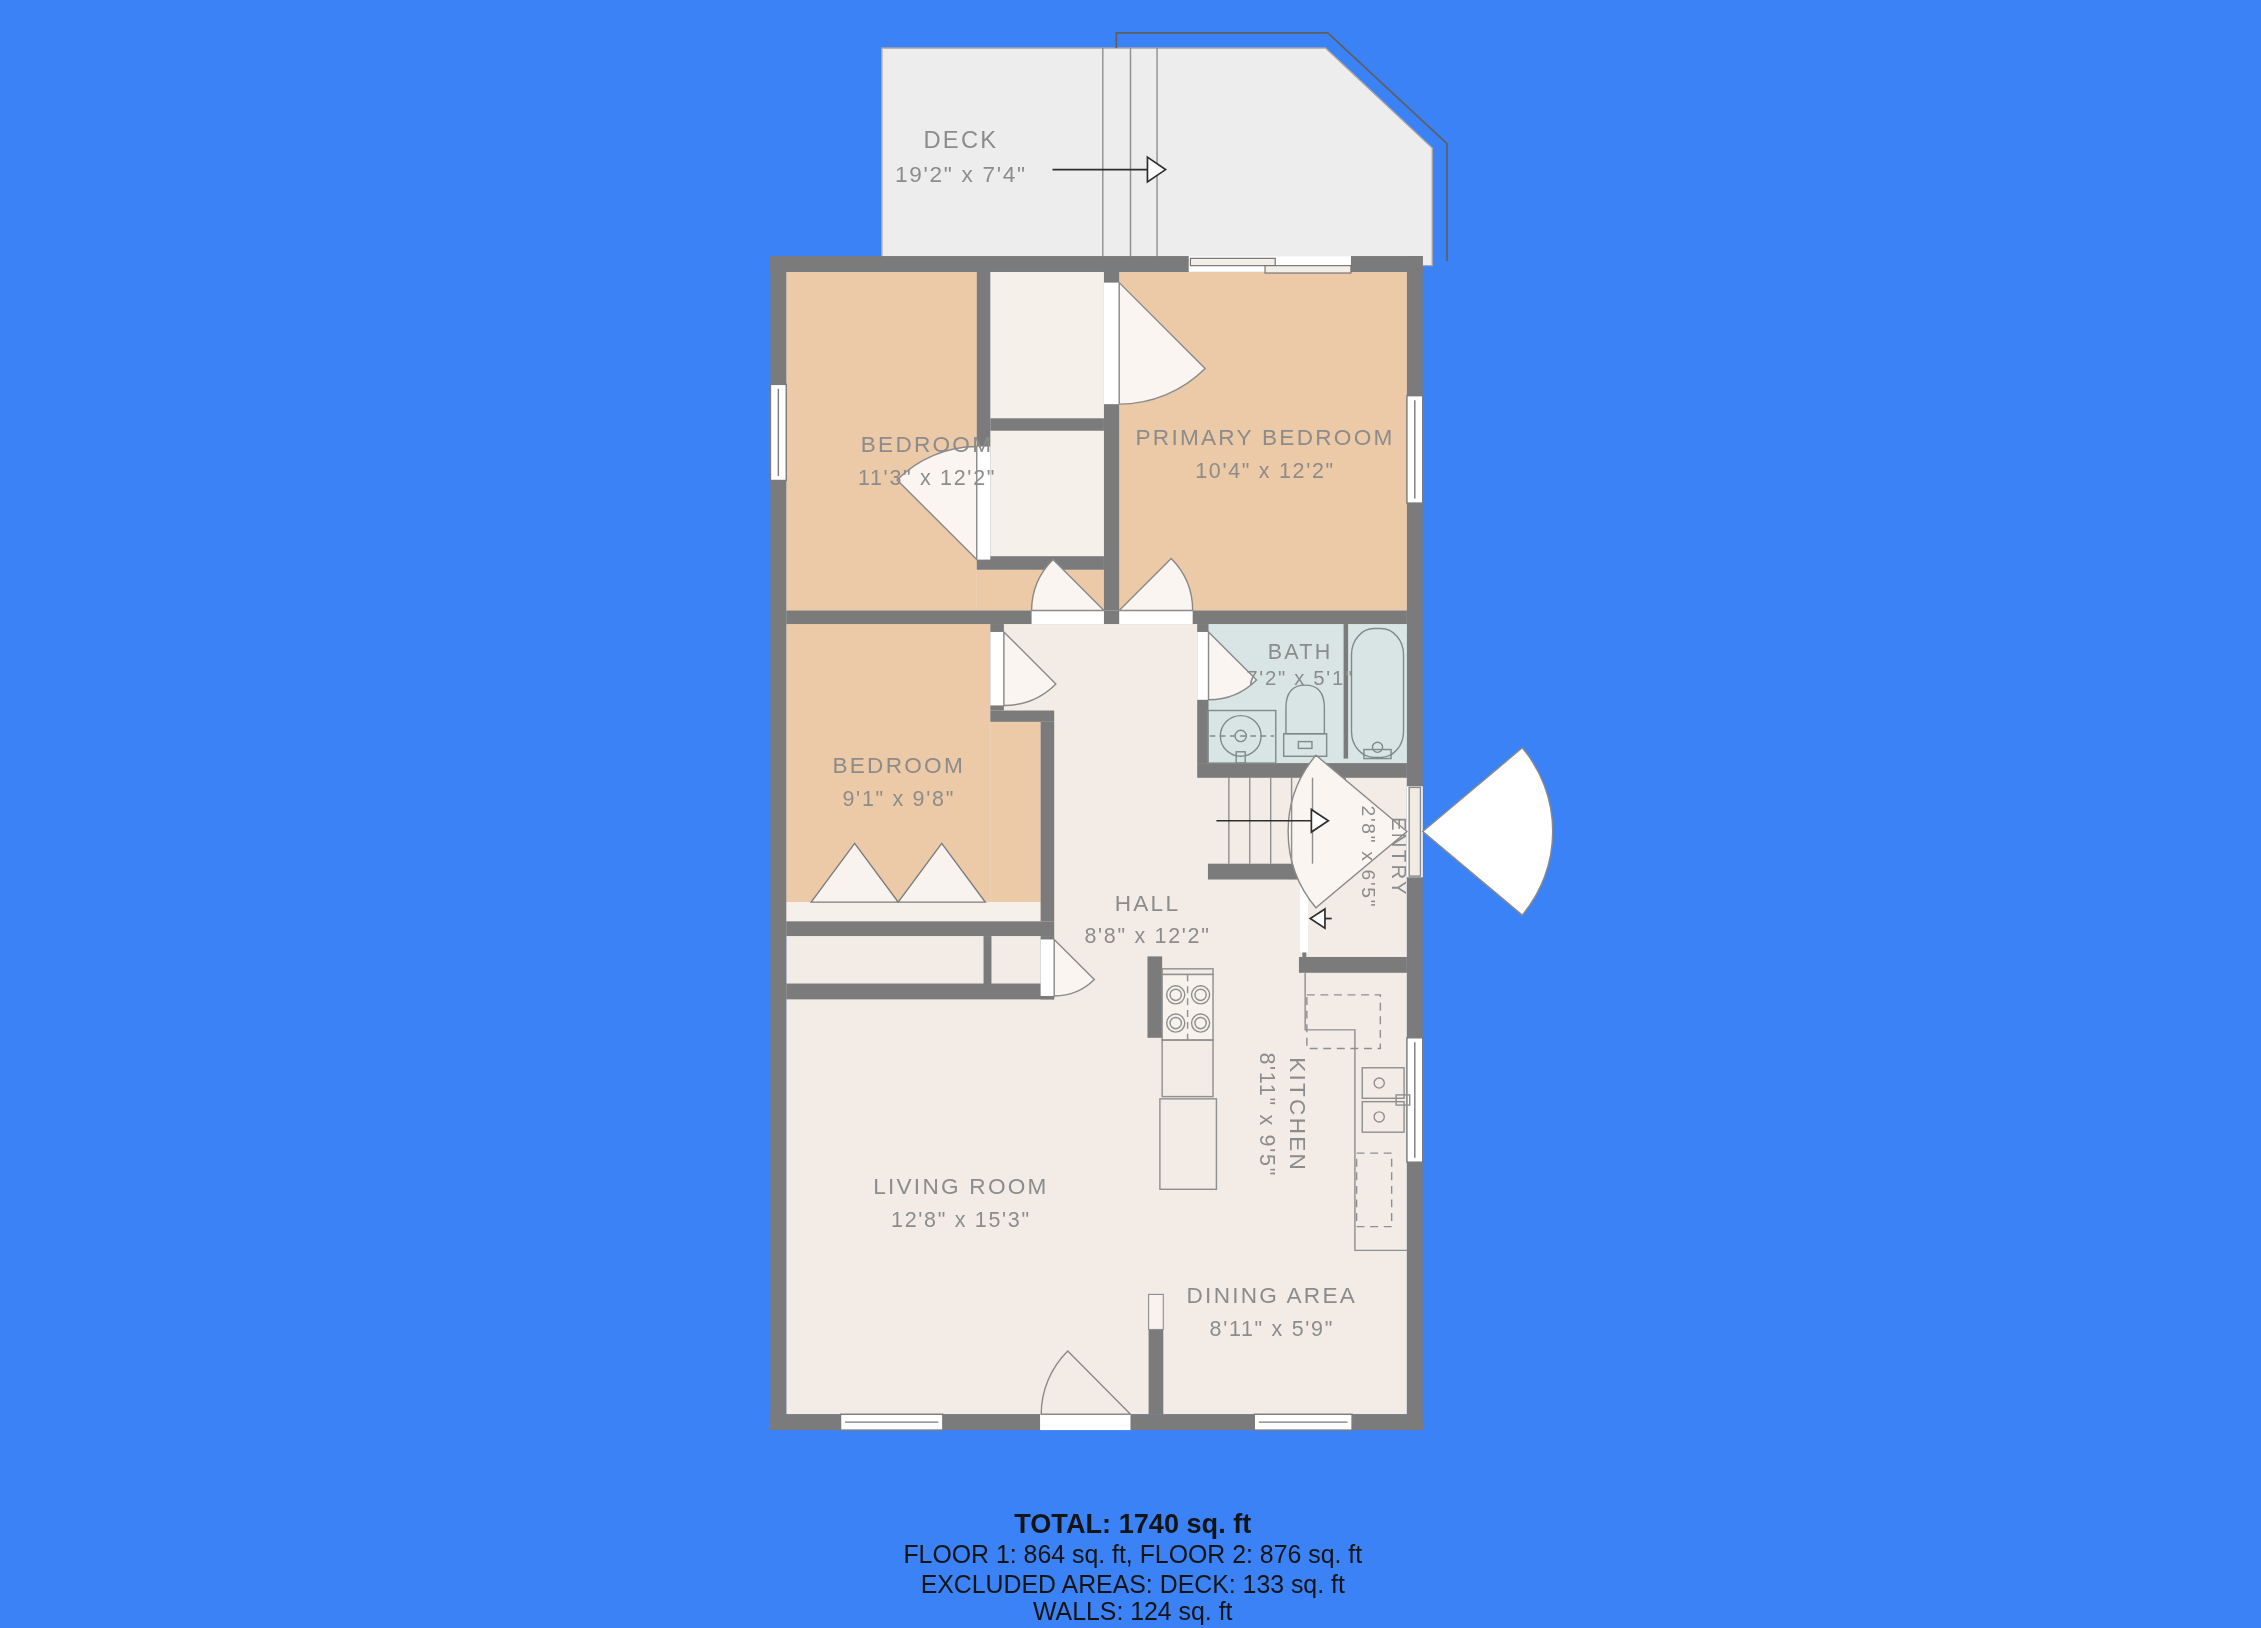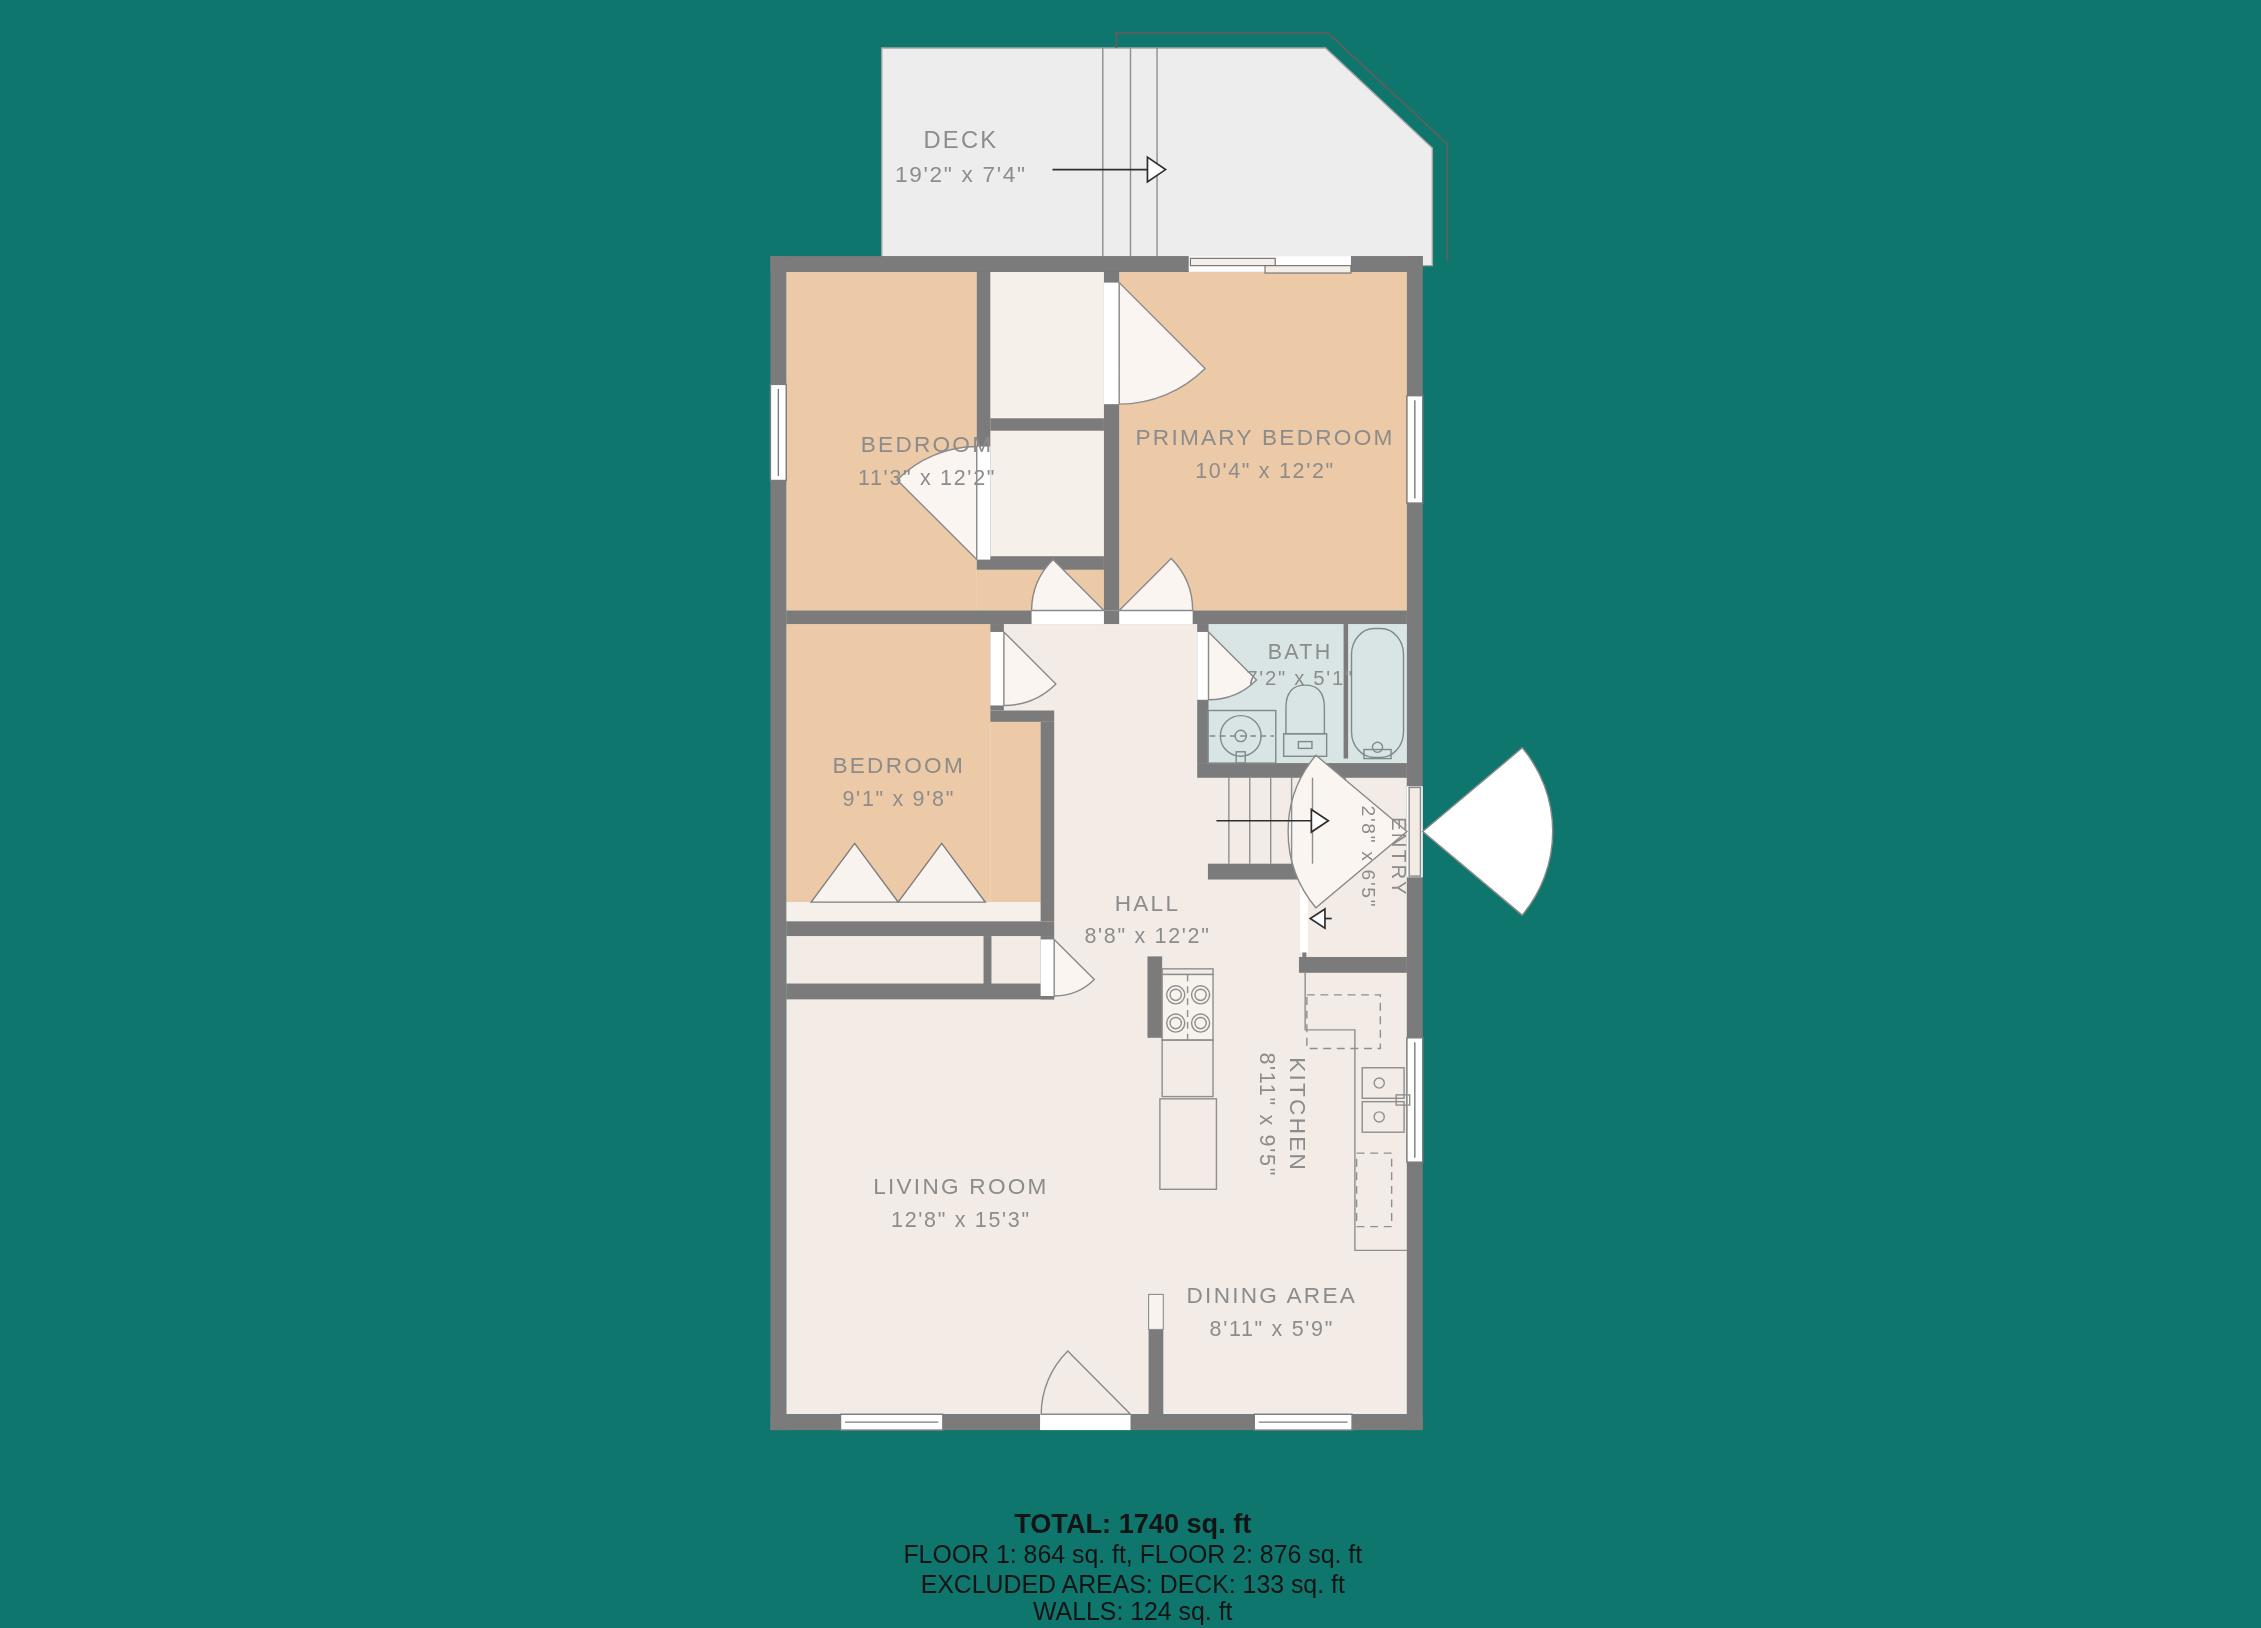--- a/index.html
+++ b/index.html
@@ -1,16 +1,16 @@
 <!DOCTYPE html>
 <html style="font-size:9px"><head>
 <meta charset="utf-8">
 <style>
   html,body{margin:0;padding:0;background:#ffffff;}
-  .page{width:100%;max-width:2261px;margin:0 auto;background:#0f766e;}
+  .page{width:100%;max-width:2261px;margin:0 auto;background:#3b82f6;}
   svg{display:block;width:100%;height:auto;}
   text{font-family:"Liberation Sans","DejaVu Sans",sans-serif;}
   .room-label{fill:#8c8c8c;letter-spacing:4px;}
   .room-dims{fill:#8c8c8c;letter-spacing:3px;}
   .summary-line{fill:#141414;}
   .summary-bold{font-weight:bold;}
 </style>
 </head>
 <body>
 

